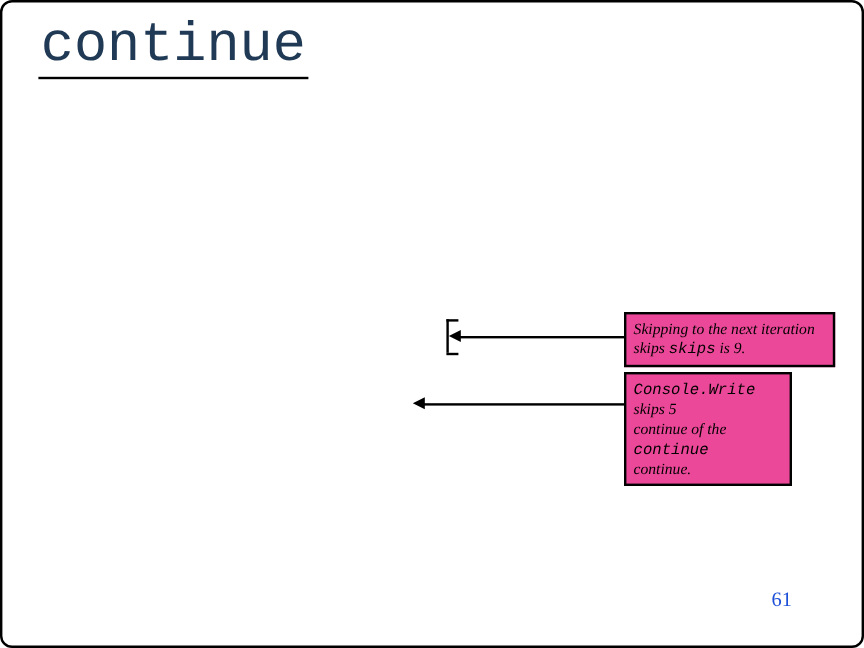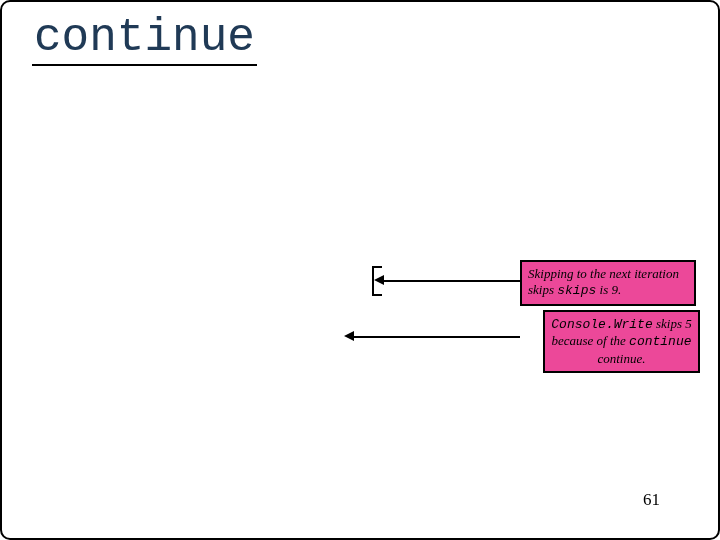--- a/index.html
+++ b/index.html
@@ -66,21 +66,21 @@
     position: absolute;
     width: 10px;
     height: 0;
     border-top: 2px solid #000;
   }
   .pagenum {
     position: absolute;
     right: 58px;
     bottom: 28px;
     font-size: 17px;
-    color: #000000;
+    color: #1d4ed8;
     font-family: "Times New Roman", Times, serif;
   }
 </style>
 </head>
 <body>
 
 <div class="slide">
 
   <div class="title">continue</div>
 
@@ -92,21 +92,21 @@
   <div class="arrow-head-left" style="left:372px; top:273px;"></div>
 
   <div class="anno" style="left:518px; top:258px; width:176px;">
     <span>Skipping to the next iteration</span><br>
     <span>skips </span><span class="mono">skips</span><span> is 9.</span>
   </div>
 
   <div class="arrow-line" style="left:350px; top:334px; width:168px;"></div>
   <div class="arrow-head-left" style="left:342px; top:329px;"></div>
 
-  <div class="anno" style="left:541px; top:308px; width:157px;text-align:center;">
+  <div class="anno" style="left:518px; top:308px; width:140px;">
     <span class="mono">Console.Write</span><span> skips 5</span><br>
-    <span>because of the </span><span class="mono">continue</span><br>
+    <span>continue of the </span><span class="mono">continue</span><br>
     <span>continue.</span>
   </div>
 
   <div class="pagenum">61</div>
 
 </div>
 
 </body></html>

